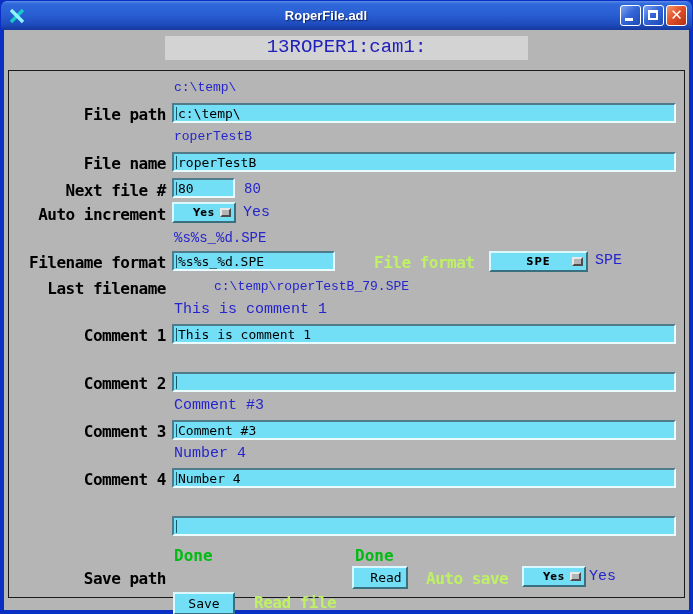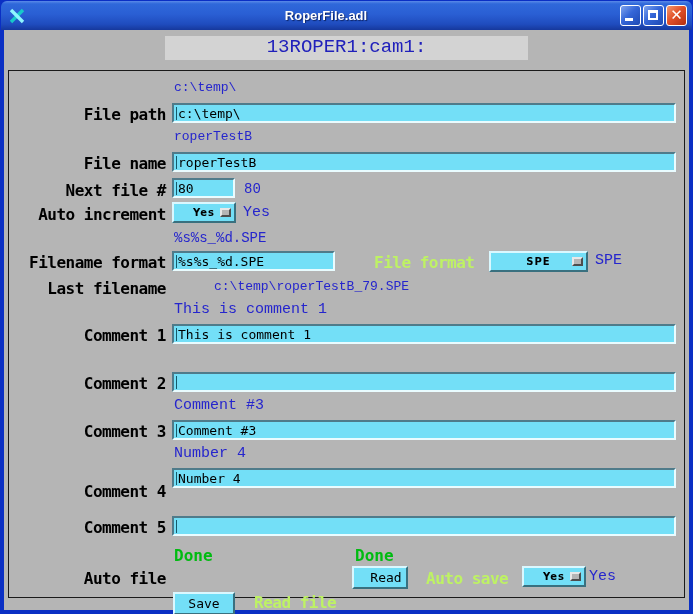--- a/index.html
+++ b/index.html
@@ -158,30 +158,29 @@
   <input class="entry" style="left: 172px; top: 324px; width: 504px;" type="text" value="This is comment 1">
 
   <span class="lbl" style="top:374px;">Comment 2</span>
   <input class="entry" style="left: 172px; top: 372px; width: 504px;" type="text" value="">
 
   <span class="rb rb-lg" style="left:174px;top:397px;">Comment #3</span>
   <span class="lbl" style="top:422px;">Comment 3</span>
   <input class="entry" style="left: 172px; top: 420px; width: 504px;" type="text" value="Comment #3">
 
   <span class="rb rb-lg" style="left:174px;top:445px;">Number 4</span>
-  <span class="lbl" style="top:470px;margin-top:12px;">Comment 4</span>
+  <span class="lbl" style="top:470px;">Comment 4</span>
   <input class="entry" style="left: 172px; top: 468px; width: 504px;" type="text" value="Number 4">
 
-  <span class="lbl" style="top:518px;">Comment 5</span>
   <input class="entry" style="left: 172px; top: 516px; width: 504px;" type="text" value="">
 
   <span class="status-ok" style="left:174px;top:546px;">Done</span>
   <span class="status-ok" style="left:355px;top:546px;">Done</span>
 
-  <span class="lbl" style="top:569px;">Auto file</span>
+  <span class="lbl" style="top:569px;">Save path</span>
   <button class="push-btn" style="left:173px;top:592px;width:62px;">Save</button>
 
   <span class="lbl-free" style="left:254px;top:569px;margin-top:24px;">Read file</span>
   <button class="push-btn" style="left:352px;top:566px;width:56px;padding-left:12px;">Read</button>
 
   <span class="lbl-free" style="left:426px;top:569px;">Auto save</span>
   <button class="menu" style="left:522px;top:566px;width:64px;">
     <span class="menu-label">Yes</span>
     <span class="menu-handle"></span>
   </button>

